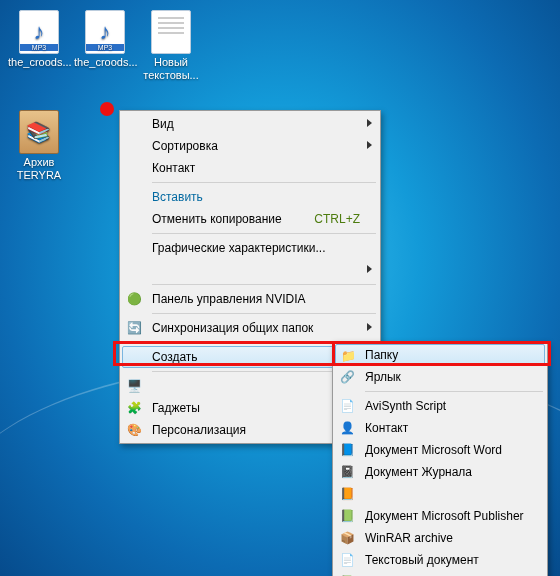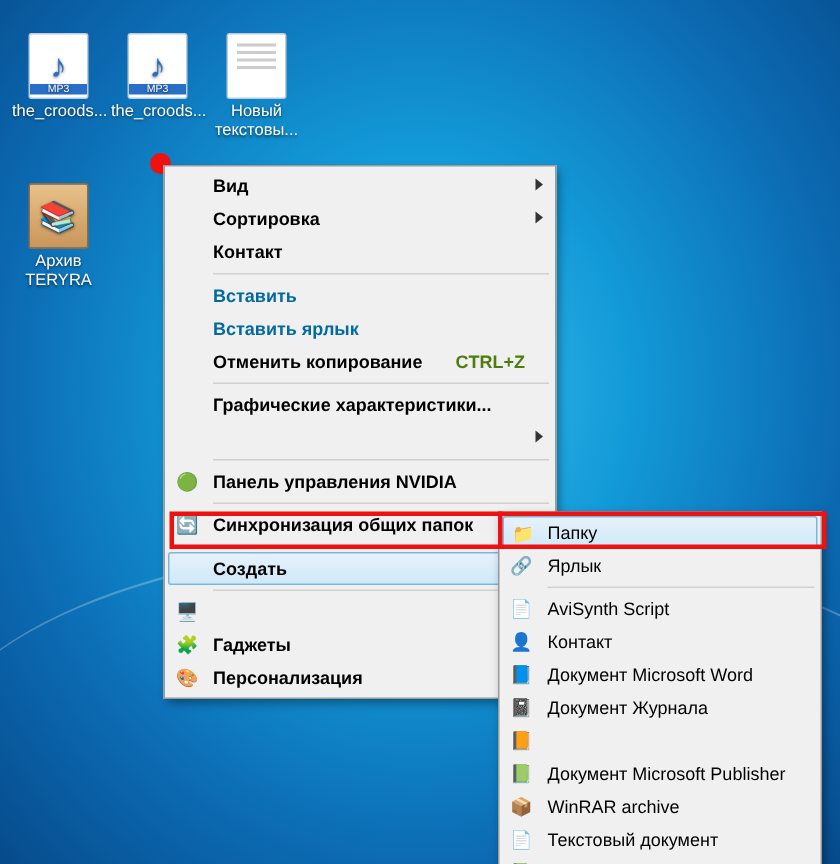--- a/index.html
+++ b/index.html
@@ -19,21 +19,20 @@
     pointer-events: none;
   }
   .desktop-icon {
     position: absolute;
     width: 62px;
     text-align: center;
     color: #fff;
     font-size: 11px;
     text-shadow: 0 1px 2px rgba(0,0,0,0.6);
     cursor: pointer;
-    margin-top: 12px;
   }
   .desktop-icon .icon-box {
     width: 40px; height: 44px; margin: 0 auto 2px;
     display: flex; align-items: center; justify-content: center;
     background: #fff;
     border: 1px solid #bcd;
     border-radius: 2px;
     position: relative;
   }
   .desktop-icon .icon-box.mp3::before {
@@ -85,21 +84,21 @@
     height: 22px;
     padding: 0 17px 0 29px;
   }
   .context-menu .sep {
     height: 1px; background: #d0d0d0; margin: 3px 2px 3px 30px;
   }
   .context-menu .icon-slot {
     position: absolute; left: 4px; top: 2px; width: 18px; height: 18px;
     display:flex; align-items:center; justify-content:center; font-size:12px;
   }
-  .main-menu { top: 110px; left: 109px; width: 262px; font-weight: bold; }
+  .main-menu { top: 110px; left: 119px; width: 262px; }
   .sub-menu  { top: 341px; left: 332px; width: 216px; }
 
   .highlight-main {
     position: absolute;
     top: 341px; left: 113px; width: 222px; height: 25px;
     border: 3px solid #e11; pointer-events:none;
   }
   .highlight-sub {
     position: absolute;
     top: 341px; left: 332px; width: 219px; height: 25px;
@@ -142,23 +141,20 @@
     <div class="item">
       <span>Сортировка</span>
       <span class="arrow"></span>
     </div>
     <div class="item">
       <span>Контакт</span>
     </div>
     <div class="sep"></div>
     <div class="item disabled">
       <span>Вставить</span>
-    </div>
-    <div class="item disabled">
-      <span>Вставить ярлык</span>
     </div>
     <div class="item">
       <span>Отменить копирование</span>
       <span class="shortcut">CTRL+Z</span>
     </div>
     <div class="sep"></div>
     <div class="item">
       <span>Графические характеристики...</span>
     </div>
     <div class="item">

